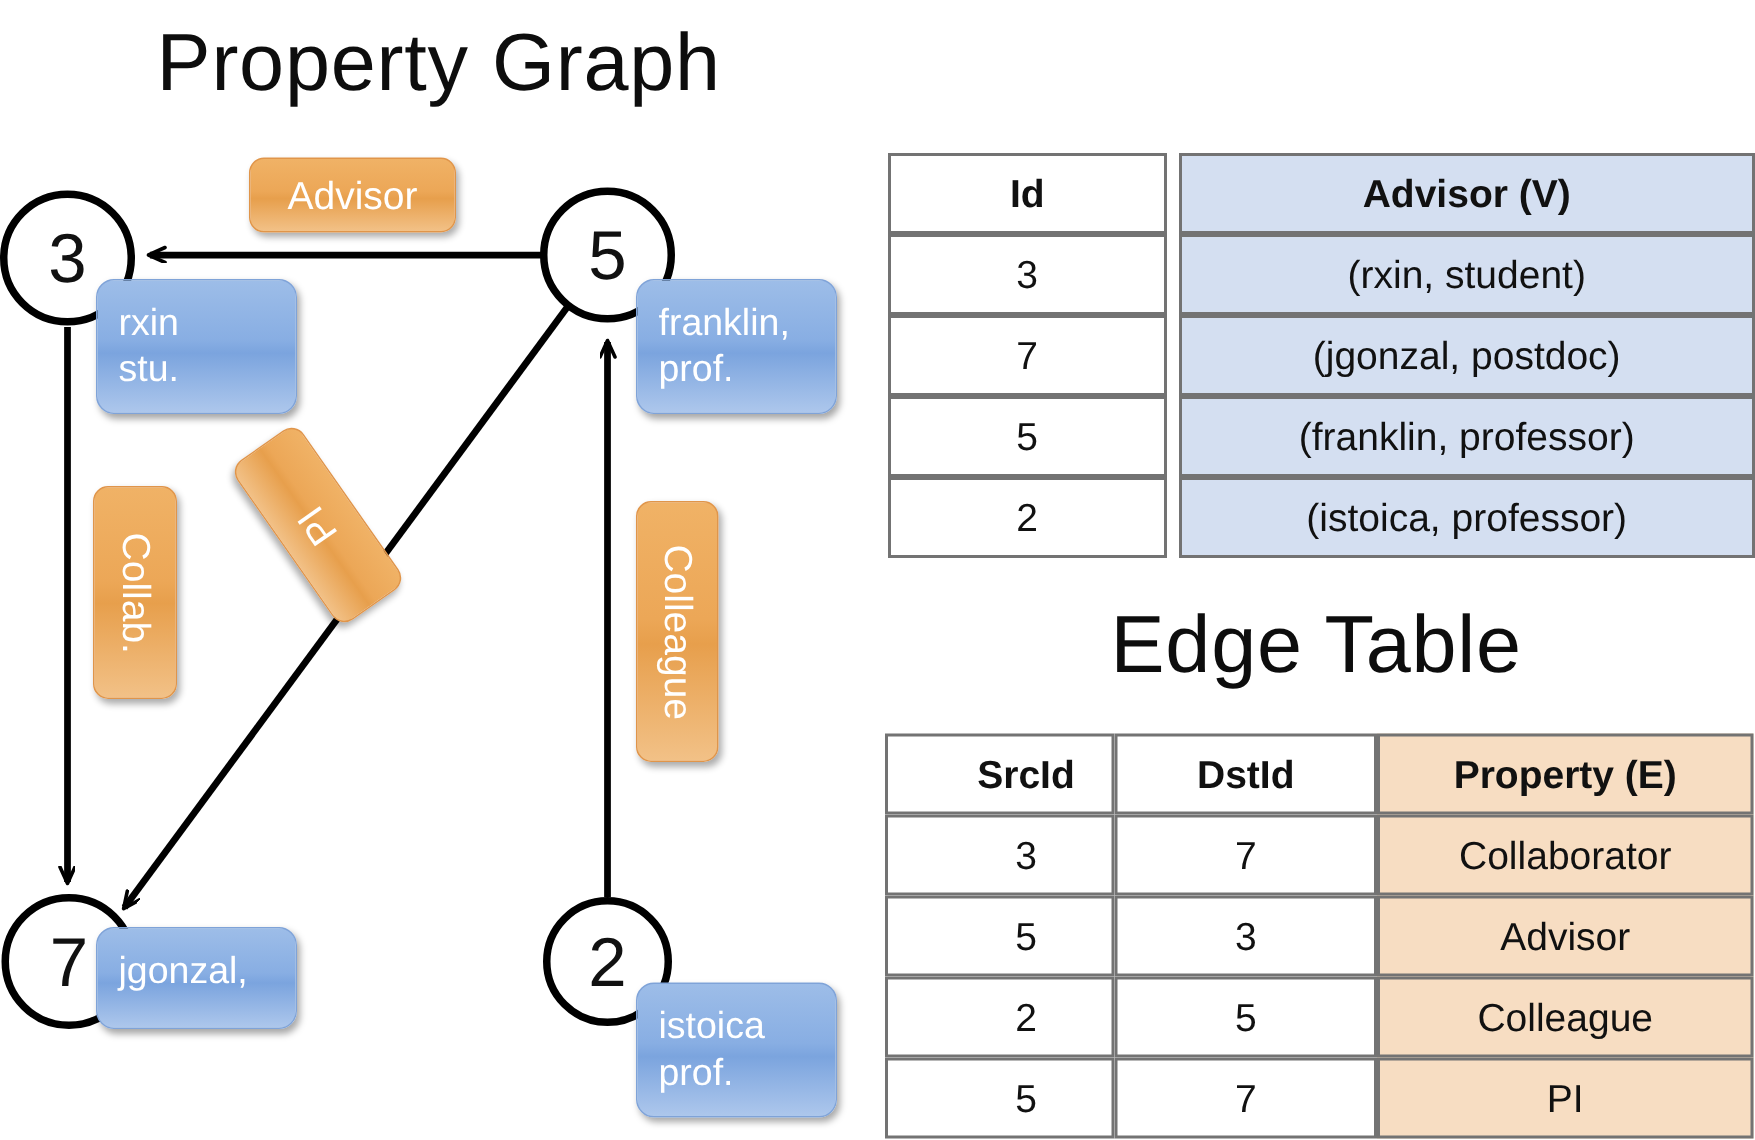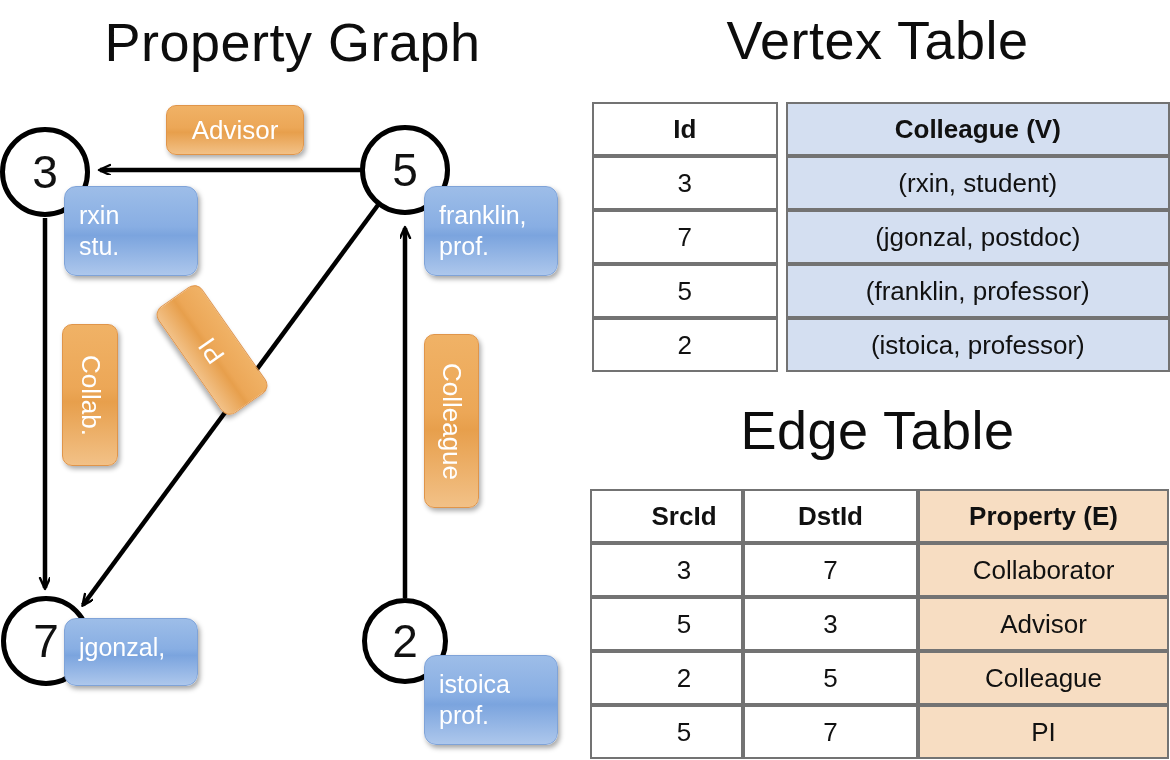--- a/index.html
+++ b/index.html
@@ -80,21 +80,20 @@
 
   
   .gapcol{width:8px;border:0 !important;background:#fff;}
 </style>
 </head>
 <body>
 
 <div class="stage">
 
   <div class="title" id="title-property-graph">Property Graph</div>
-  <div class="title" id="title-vertex-table">Vertex Table</div>
   <div class="title" id="title-edge-table">Edge Table</div>
 
   <svg id="graph-svg" viewBox="0 0 585 760" xmlns="http://www.w3.org/2000/svg">
     <defs>
       <marker id="arw" markerWidth="14" markerHeight="14" refX="11" refY="5" orient="auto" markerUnits="userSpaceOnUse">
         <path d="M1,0 L12,5 L1,10" fill="none" stroke="#000" stroke-width="2.4" stroke-linecap="round" stroke-linejoin="round"></path>
       </marker>
     </defs>
 
     <line x1="361" y1="170" x2="100" y2="170" stroke="#000" stroke-width="4.5" marker-end="url(#arw)"></line>
@@ -150,21 +149,21 @@
 
   <div class="echip vert" style="left:424px;top:334px;width:55px;height:174px;">
     <span>Colleague</span>
   </div>
 
   <table class="tbl" id="vertex-table">
     <thead>
       <tr>
         <th class="c-id hdr-plain">Id</th>
         <td class="gapcol"></td>
-        <th class="c-prop cell-blue">Colleague (V)</th>
+        <th class="c-prop cell-blue">Advisor (V)</th>
       </tr>
     </thead>
     <tbody>
       <tr>
         <td class="c-id cell-plain">3</td>
         <td class="gapcol"></td>
         <td class="c-prop cell-blue">(rxin, student)</td>
       </tr>
       <tr>
         <td class="c-id cell-plain">7</td>

